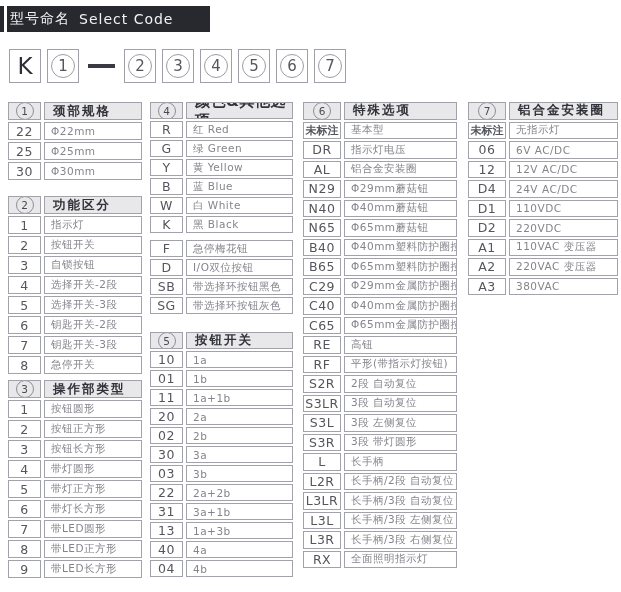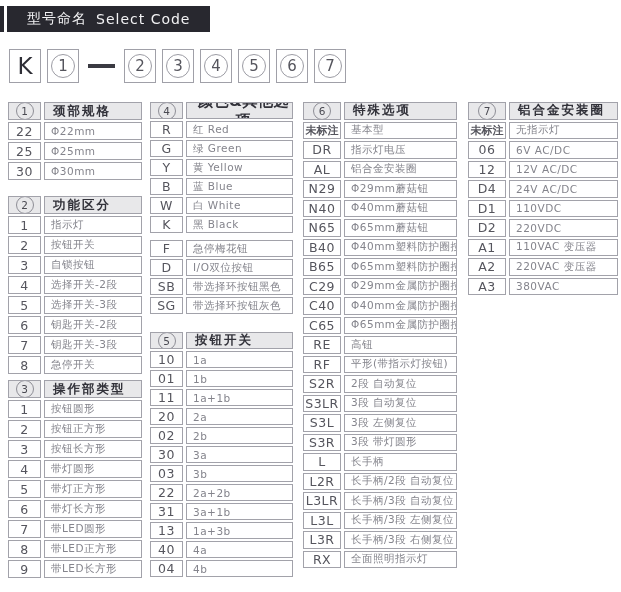--- a/index.html
+++ b/index.html
@@ -7,21 +7,21 @@
     width:621px;height:592px;position:relative;background:#ffffff;
     font-family:"DejaVu Sans","Liberation Sans",sans-serif;
     -webkit-font-smoothing:antialiased;
   }
   .page{position:absolute;inset:0;overflow:hidden;background:#fff;}
 
   
   .title-sliver{position:absolute;left:0;top:6px;width:4px;height:26px;background:#28282f;}
   .title-bar{
     position:absolute;left:7px;top:6px;width:203px;height:26px;background:#28282f;
-    color:#f2f2f4;display:flex;align-items:center;gap:9px;padding-left:20px;box-sizing:border-box;
+    color:#f2f2f4;display:flex;align-items:center;gap:9px;padding-left:3px;box-sizing:border-box;
     font-size:14px;letter-spacing:1px;
   }
 
   
   .code-row{position:absolute;left:9px;top:49px;display:flex;align-items:center;gap:6px;}
   .kbox{
     width:30px;height:32px;border:1px solid #a0a0a8;background:#fff;
     display:flex;align-items:center;justify-content:center;flex:0 0 auto;
   }
   .prefix-letter{font-size:23px;color:#2e2e36;}
@@ -52,21 +52,21 @@
     border:1px solid #a2a2aa;height:var(--rh);box-sizing:border-box;background:#fff;
     display:flex;align-items:center;overflow:hidden;
   }
   .cell.head{background:#e8e8ea;}
   .cell.numcell{justify-content:center;}
   .ncirc{
     width:16px;height:16px;border:1px solid #8e8e96;border-radius:50%;
     display:flex;align-items:center;justify-content:center;
     font-size:10.5px;color:#4a4a52;
   }
-  .cell.titlecell{font-weight:bold;font-size:12.5px;color:#32323a;letter-spacing:2px;padding-left:8px;text-align:center;}
+  .cell.titlecell{font-weight:bold;font-size:12.5px;color:#32323a;letter-spacing:2px;padding-left:8px;}
   .cell.titlecell.sm-title{font-size:15px;letter-spacing:0.5px;}
   .cell.codecell{justify-content:center;font-size:12.5px;color:#55555d;letter-spacing:0.5px;}
   .cell.codecell.sm{font-size:11px;letter-spacing:0;font-weight:bold;}
   .cell.desccell{font-size:10.5px;color:#84848c;padding-left:6px;letter-spacing:0.5px;white-space:nowrap;}
 </style>
 </head>
 <body>
 
 <div class="page">
 

